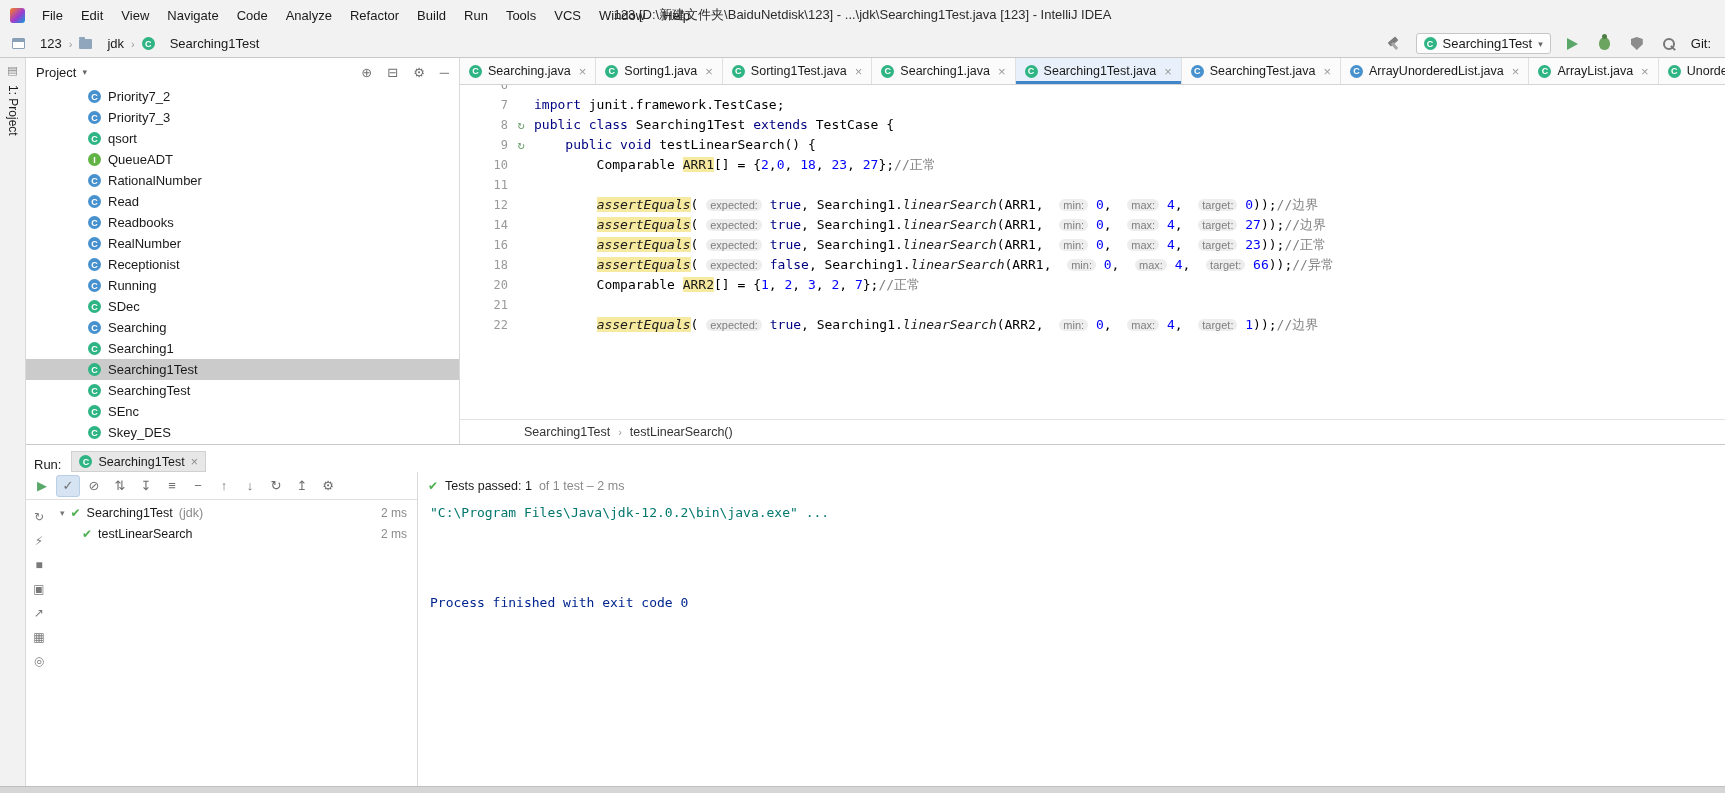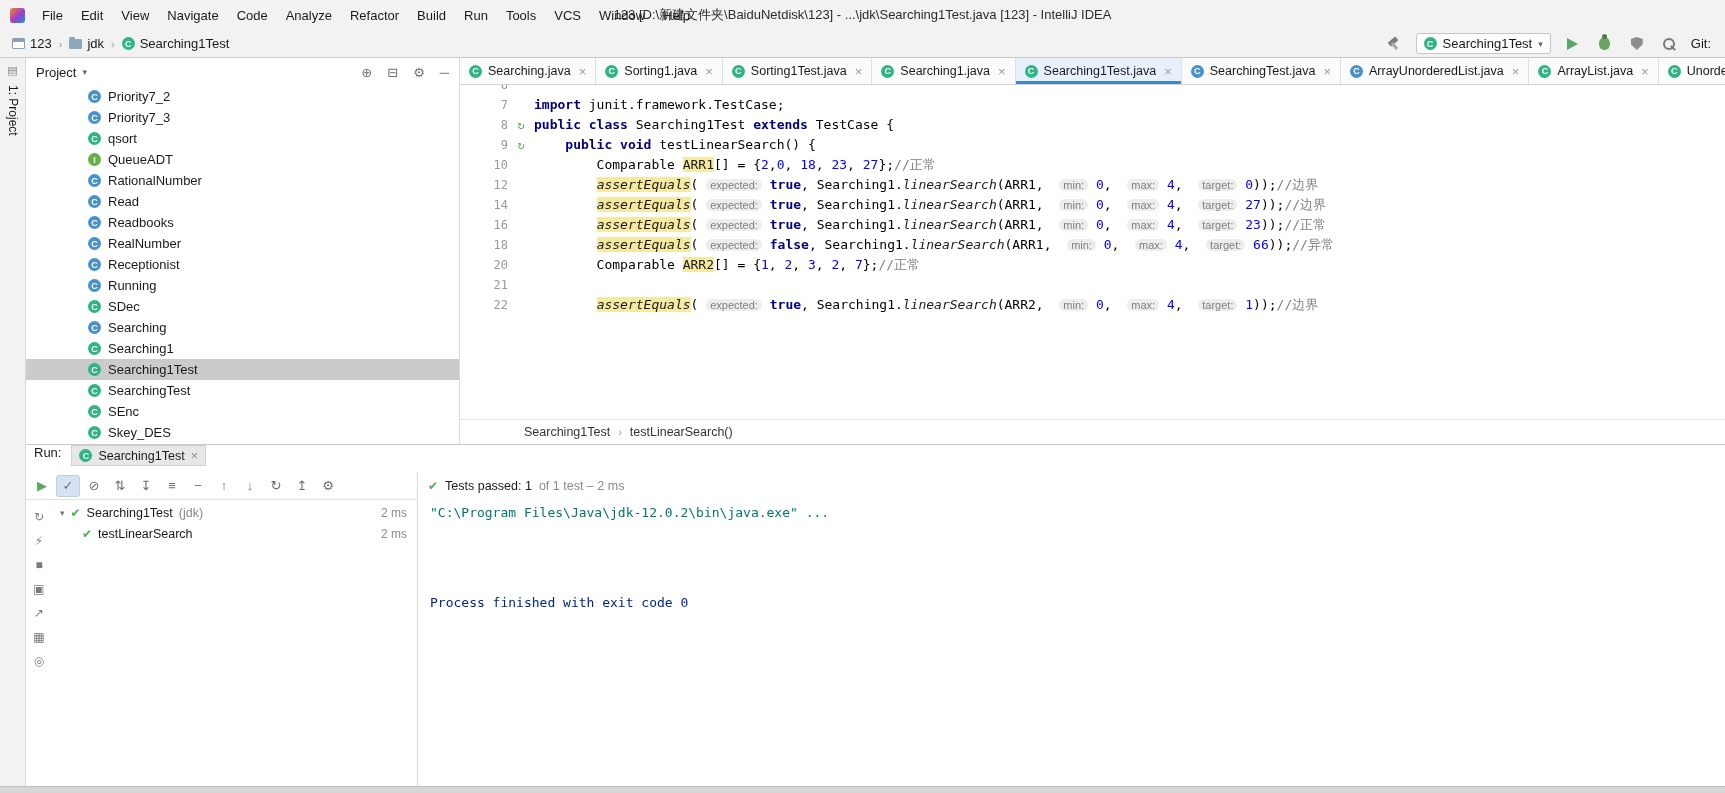--- a/index.html
+++ b/index.html
@@ -9,21 +9,21 @@
 
   
   .menubar{height:30px;background:#f2f2f2;display:flex;align-items:center;padding:0 10px;position:relative}
   .logo{width:15px;height:15px;border-radius:3px;background:linear-gradient(135deg,#fc801d,#9d3cd2 55%,#0b9fd8);margin-right:8px;flex:none}
   .mi{padding:0 9px;height:100%;display:inline-flex;align-items:center;cursor:default;white-space:nowrap}
   .win-title{position:absolute;left:50%;transform:translateX(-50%);color:#2b2b2b;white-space:nowrap;font-size:13px}
 
   
   .toolbar{height:28px;background:#f2f2f2;border-bottom:1px solid #c9c9c9;display:flex;align-items:center;padding:0 8px}
   .bcrumbs{display:flex;align-items:center}
-  .bitem{display:flex;align-items:center;gap:5px;padding:0 4px;white-space:nowrap}
+  .bitem{display:flex;align-items:center;gap:15px;padding:0 4px;white-space:nowrap}
   .bsep{color:#999;padding:0 3px;font-size:11px}
   .tb-right{margin-left:auto;display:flex;align-items:center;gap:12px;padding-right:6px}
   .runconfig{display:flex;align-items:center;gap:6px;background:#fdfdfd;border:1px solid #c6c6c6;border-radius:3px;height:21px;padding:0 7px;min-width:132px}
   .rc-caret{color:#666;font-size:9px;margin-left:auto}
   .tb-btn{width:20px;height:20px;display:flex;align-items:center;justify-content:center}
   .play{width:0;height:0;border-left:11px solid #59a869;border-top:6px solid transparent;border-bottom:6px solid transparent}
   .bug{width:11px;height:13px;border-radius:50% 50% 45% 45%;background:#6ba45f;position:relative}
   .bug::before{content:"";position:absolute;top:-3px;left:3px;width:5px;height:5px;border-radius:50%;background:#4e7d46}
   .shield{width:12px;height:13px;background:#8c8c8c;clip-path:polygon(50% 0,100% 15%,100% 55%,50% 100%,0 55%,0 15%)}
   .mag{width:14px;height:14px;position:relative}
@@ -69,34 +69,34 @@
   .tab{display:flex;align-items:center;gap:6px;padding:0 9px;border-right:1px solid #e0e0e0;white-space:nowrap;font-size:12.5px}
   .tab-close{color:#9b9b9b;font-size:13px;margin-left:2px}
   .tab.active{background:#e8f1fb;box-shadow:inset 0 -3px 0 #3e86c7}
   .code-area{flex:1;overflow:hidden;background:#fff;font-family:"DejaVu Sans Mono","Liberation Mono",monospace;font-size:13px}
   .code-scroll{margin-top:-10px}
   .cline{display:flex;height:20px;line-height:20px}
   .lnum{width:48px;text-align:right;color:#999;font-size:12px;flex:none}
   .gcol{width:26px;flex:none;display:flex;align-items:center;justify-content:center}
   .gicon{color:#6f9f6f;font-size:12px}
   .ctext{white-space:pre}
-  .k{color:#000080;font-weight:bold}
+  .k{color:#000080;font-weight:normal}
   .p{color:#000}
   .n{color:#0000ff}
   .c{color:#808080;}
   .h{background:#f6e9a0}
   .hi{background:#f6e9a0;font-style:italic}
   .i{font-style:italic}
   .t{color:#7f7f7f;background:#ededed;border-radius:7px;padding:0 4px;font-size:11px;font-family:"Liberation Sans",sans-serif}
   .ed-breadcrumb{height:25px;border-top:1px solid #e3e3e3;display:flex;align-items:center;padding-left:64px;gap:8px;font-size:12.5px;color:#333;background:#fff;flex:none}
   .ebc-sep{color:#999;font-size:11px}
 
   
   .run-panel{flex:1;border-top:1px solid #c9c9c9;display:flex;flex-direction:column;background:#fff;min-height:0}
-  .rp-header{height:27px;display:flex;align-items:flex-start;padding-left:8px;gap:10px;flex:none}
+  .rp-header{height:27px;display:flex;align-items:flex-end;padding-left:8px;gap:10px;flex:none}
   .rp-tab{display:flex;align-items:center;gap:6px;background:#e7e7e7;border:1px solid #d0d0d0;height:21px;padding:0 7px;font-size:12.5px}
   .rp-tab-close{color:#8e8e8e}
   .rp-body{flex:1;display:flex;min-height:0}
   .rp-left{width:392px;border-right:1px solid #d9d9d9;display:flex;flex-direction:column;flex:none}
   .rp-toolbar{height:28px;border-bottom:1px solid #e0e0e0;display:flex;align-items:center;padding:0 4px;gap:2px;flex:none}
   .rticon{width:24px;height:22px;display:flex;align-items:center;justify-content:center;color:#6e6e6e;font-size:13px;border-radius:3px}
   .rticon.green{color:#59a869}
   .rticon.pressed{background:#d5e3f2;border:1px solid #b9cfe5}
   .rp-left-body{flex:1;display:flex;min-height:0}
   .rp-vicons{width:26px;display:flex;flex-direction:column;align-items:center;padding-top:10px;gap:10px;color:#7a7a7a;font-size:12px;flex:none}
@@ -346,20 +346,25 @@
                   <span class="lnum">9</span>
                   <span class="gcol">
                     <span class="gicon">↻</span>
                   </span>
                   <span class="ctext"><span class="p">    </span><span class="k">public void </span><span class="p">testLinearSearch() {</span></span>
                 </div>
                 <div class="cline">
                   <span class="lnum">10</span>
                   <span class="gcol"></span>
                   <span class="ctext"><span class="p">        Comparable </span><span class="h">ARR1</span><span class="p">[] = {</span><span class="n">2</span><span class="p">,</span><span class="n">0</span><span class="p">, </span><span class="n">18</span><span class="p">, </span><span class="n">23</span><span class="p">, </span><span class="n">27</span><span class="p">};</span><span class="c">//正常</span></span>
+                </div>
+                <div class="cline">
+                  <span class="lnum">11</span>
+                  <span class="gcol"></span>
+                  <span class="ctext"></span>
                 </div>
                 <div class="cline">
                   <span class="lnum">12</span>
                   <span class="gcol"></span>
                   <span class="ctext"><span class="p">        </span><span class="hi">assertEquals</span><span class="p">( </span><span class="t">expected:</span><span class="p"> </span><span class="k">true</span><span class="p">, Searching1.</span><span class="i">linearSearch</span><span class="p">(ARR1,  </span><span class="t">min:</span><span class="p"> </span><span class="n">0</span><span class="p">,  </span><span class="t">max:</span><span class="p"> </span><span class="n">4</span><span class="p">,  </span><span class="t">target:</span><span class="p"> </span><span class="n">0</span><span class="p">));</span><span class="c">//边界</span></span>
                 </div>
                 <div class="cline">
                   <span class="lnum">14</span>
                   <span class="gcol"></span>
                   <span class="ctext"><span class="p">        </span><span class="hi">assertEquals</span><span class="p">( </span><span class="t">expected:</span><span class="p"> </span><span class="k">true</span><span class="p">, Searching1.</span><span class="i">linearSearch</span><span class="p">(ARR1,  </span><span class="t">min:</span><span class="p"> </span><span class="n">0</span><span class="p">,  </span><span class="t">max:</span><span class="p"> </span><span class="n">4</span><span class="p">,  </span><span class="t">target:</span><span class="p"> </span><span class="n">27</span><span class="p">));</span><span class="c">//边界</span></span>

